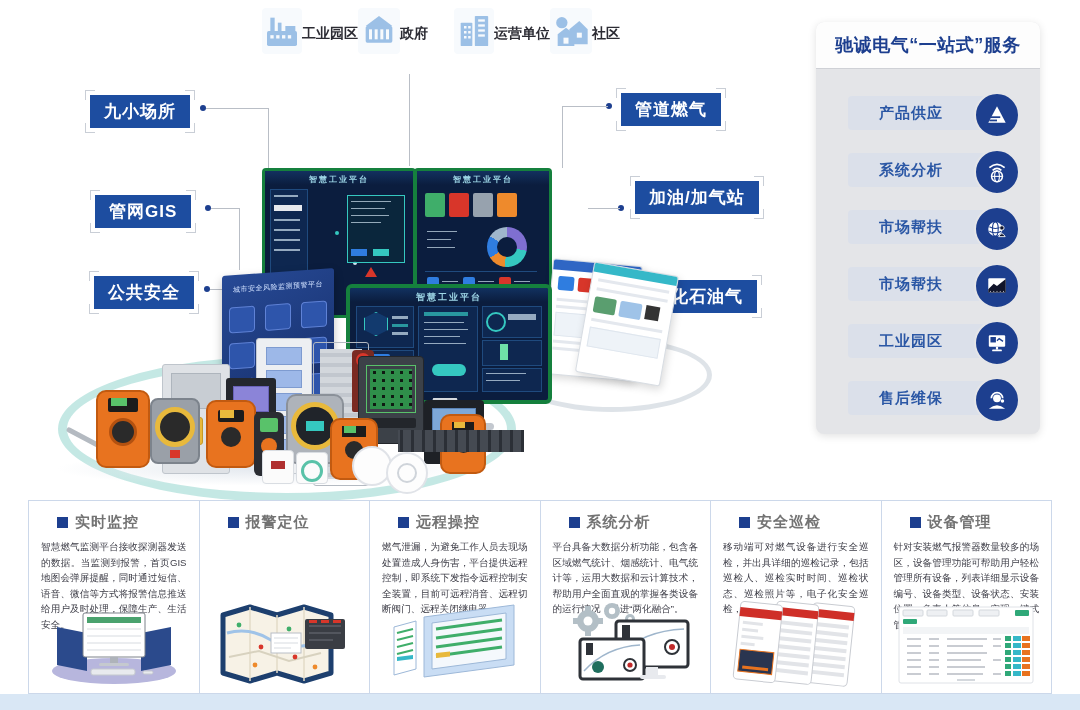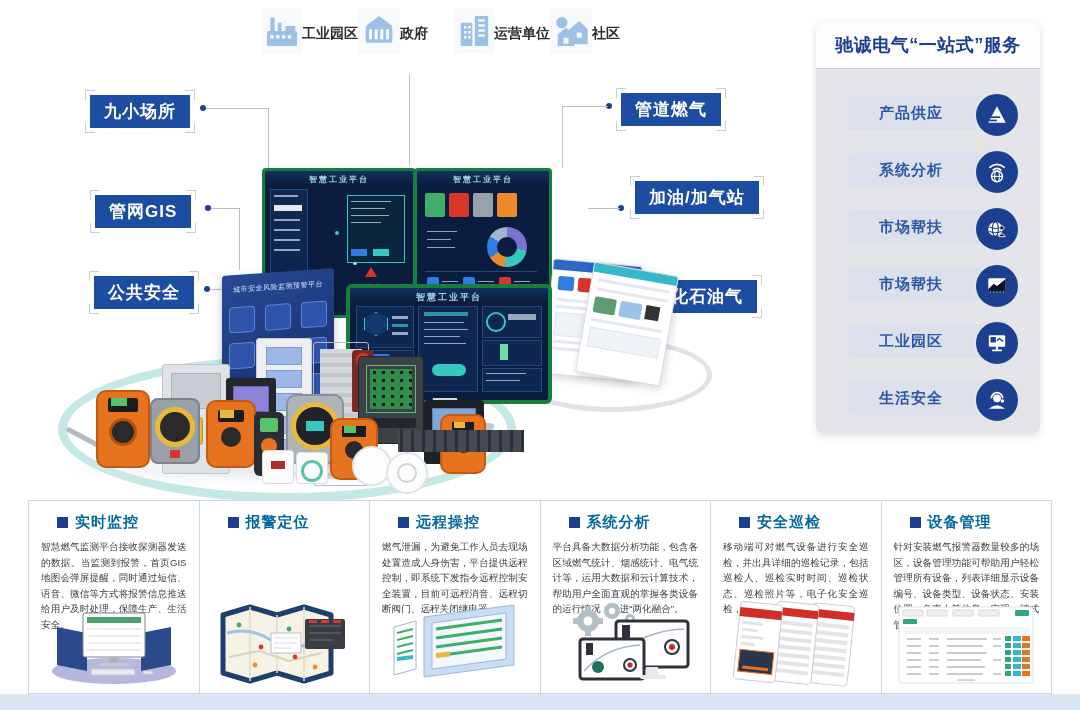--- a/index.html
+++ b/index.html
@@ -45,21 +45,21 @@
   .mon .mbar{position:absolute;left:0;right:0;top:0;height:14px;background:linear-gradient(#12315f,#0b1d3e);}
   .panelbox{position:absolute;background:#0e2750;border:1px solid #1f4a7e;}
   .whiteline{position:absolute;height:2px;background:#cfe3f0;opacity:.7;}
   
   #features{position:absolute;left:28px;top:500px;width:1024px;height:194px;display:flex;
             border:1px solid #ccd8ea;background:#fff;box-sizing:border-box;}
   .f-card{flex:1;position:relative;border-right:1px solid #ccd8ea;box-sizing:border-box;padding:12px 12px 0 12px;}
   .f-card:last-child{border-right:none;}
   .f-head{display:flex;align-items:center;gap:7px;padding-left:16px;}
   .f-sq{width:11px;height:11px;background:#1d3f8f;}
-  .f-title{font-size:15px;font-weight:800;color:#0369a1;letter-spacing:1px;}
+  .f-title{font-size:15px;font-weight:800;color:#737373;letter-spacing:1px;}
   .f-text{margin-top:7px;font-size:9.6px;line-height:1.62;color:#3c3c46;text-align:justify;}
   .f-illu{position:absolute;left:50%;transform:translateX(-50%);bottom:2px;}
   #bottom-strip{position:absolute;left:0;top:694px;width:1080px;height:16px;background:#d9e7f5;}
   .devpart{position:absolute;}
 </style>
 </head>
 <body>
 
 <div id="canvas">
 
@@ -235,21 +235,21 @@
     <div class="svc-circ" style="left:158px;top:298px;">
       <svg width="24" height="24" viewBox="0 0 22 22">
           <rect x="3.5" y="4" width="15" height="10.5" rx="1" fill="#fff"></rect>
           <rect x="5" y="5.5" width="5" height="5" fill="#1d3f8f"></rect>
           <polyline points="11,9 13,7 16.5,9.5" stroke="#1d3f8f" stroke-width="1.2" fill="none"></polyline>
           <rect x="10" y="14.5" width="2" height="2.5" fill="#fff"></rect>
           <rect x="6.5" y="17" width="9" height="1.6" rx="0.8" fill="#fff"></rect>
         </svg>
     </div>
     <div class="svc-item" style="top:359px;">
-        <span>生活安全</span>
+        <span>售后维保</span>
       </div>
     <div class="svc-circ" style="left:158px;top:355px;">
       <svg width="24" height="24" viewBox="0 0 22 22">
           <circle cx="11" cy="9.5" r="3.6" fill="#fff"></circle>
           <path d="M3.5,19 Q11,12.5 18.5,19 Z" fill="#fff"></path>
           <path d="M5.8,9.5 A5.2,5.2 0 0 1 16.2,9.5" stroke="#fff" stroke-width="1.6" fill="none"></path>
           <circle cx="16" cy="12" r="1.6" fill="#fff"></circle>
         </svg>
     </div>
   </div>

